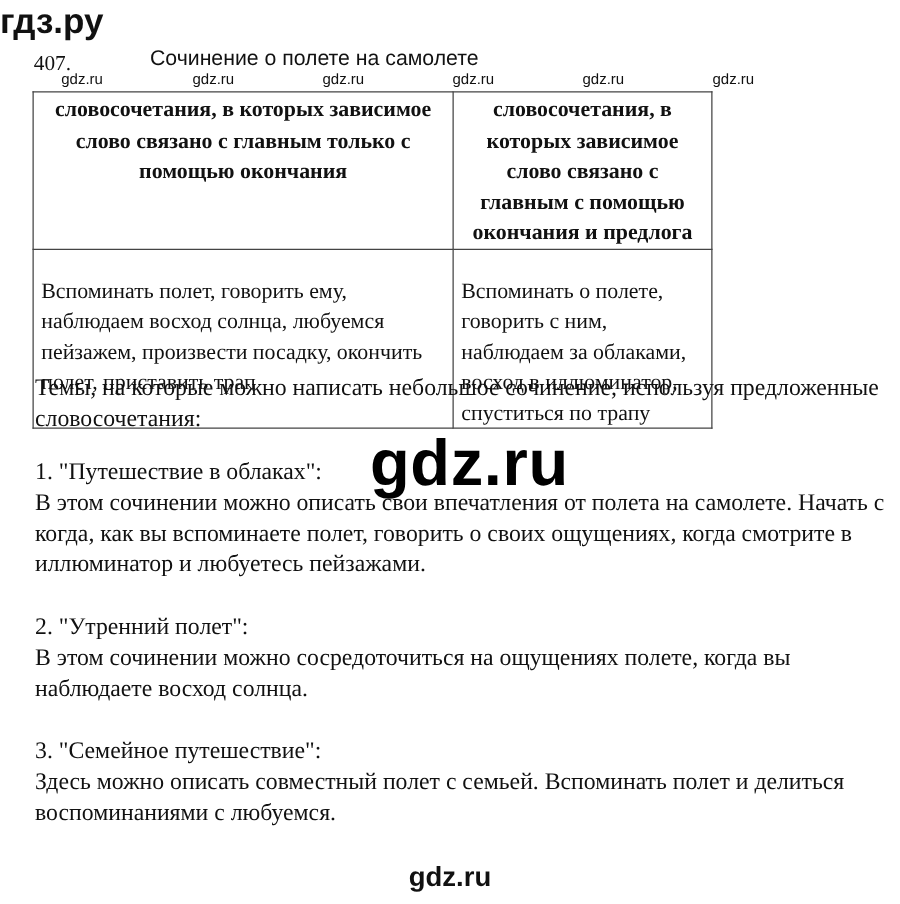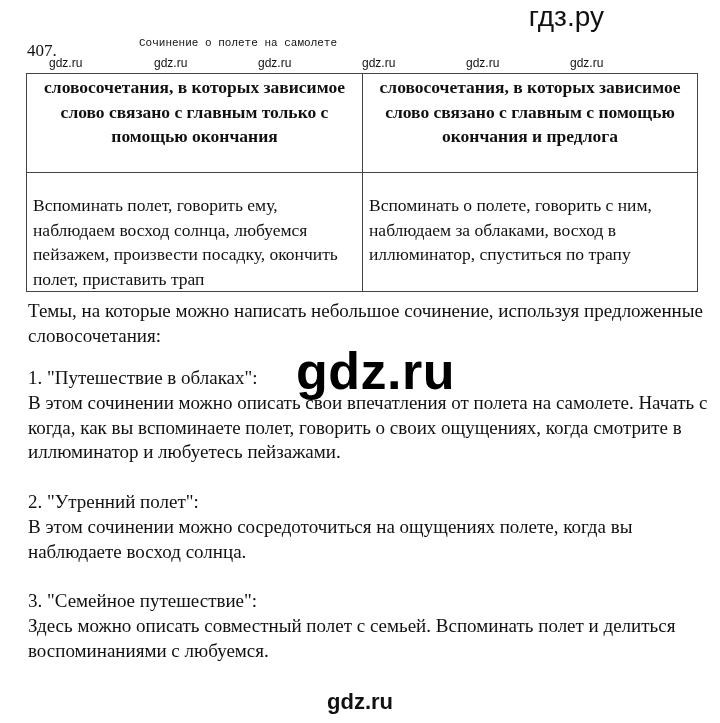--- a/index.html
+++ b/index.html
@@ -1,36 +1,36 @@
 <!DOCTYPE html>
 <html><head>
   <meta charset="utf-8">
   <style>
     html, body { margin: 0; padding: 0; background: #ffffff; }
     body { width: 720px; height: 723px; position: relative; overflow: hidden; color: #111; }
     .site-title {
-      position: absolute; top: 0; left: 0; width: 604px; text-align: right;
-      font-family: "Liberation Sans", sans-serif; font-weight: normal; font-size: 28px;
+      position: absolute; top: 0; left: 0; width: 604px; text-align: left;
+      font-family: "Liberation Sans", sans-serif; font-weight: bold; font-size: 28px;
       line-height: 30px; top: 2px; color: #111;
     }
     .ex-num {
       position: absolute; left: 27px; top: 41px;
       font-family: "Liberation Serif", serif; font-weight: normal; font-size: 17px;
     }
     .ex-title {
-      position: absolute; left: 139px; top: 37px;
-      font-family: Liberation Mono, monospace; font-size: 11px;
+      position: absolute; left: 120px; top: 37px;
+      font-family: Liberation Sans, sans-serif; font-size: 17px;
     }
     .wm-row { position: absolute; top: 56px; left: 0; width: 720px; height: 16px; }
     .wm-small {
       position: absolute; font-family: "Liberation Sans", sans-serif; font-size: 12px;
       line-height: 14px; color: #111;
     }
     table.words {
-      position: absolute; left: 26px; top: 73px; width: 672px;
+      position: absolute; left: 26px; top: 73px; width: 544px;
       border-collapse: collapse; font-family: "Liberation Serif", serif; border-radius: 17px;
     }
     table.words td {
       border: 1.5px solid #444; vertical-align: top; padding: 0 6px;
       font-size: 17.5px; line-height: 24.5px;
     }
     table.words td.head {
       text-align: center; font-weight: bold; padding-top: 1px; padding-bottom: 1px; height: 96px;
     }
     table.words td.col1 { width: 323px; }

